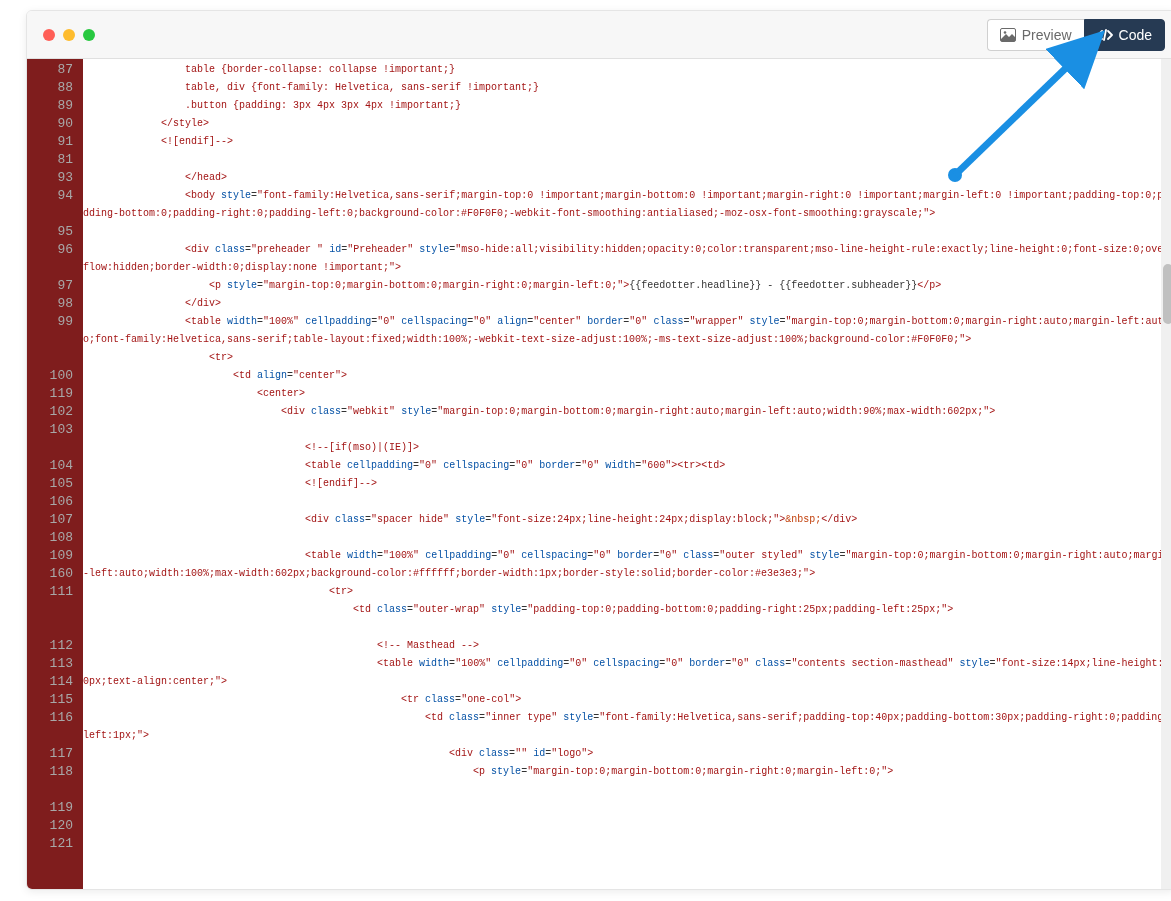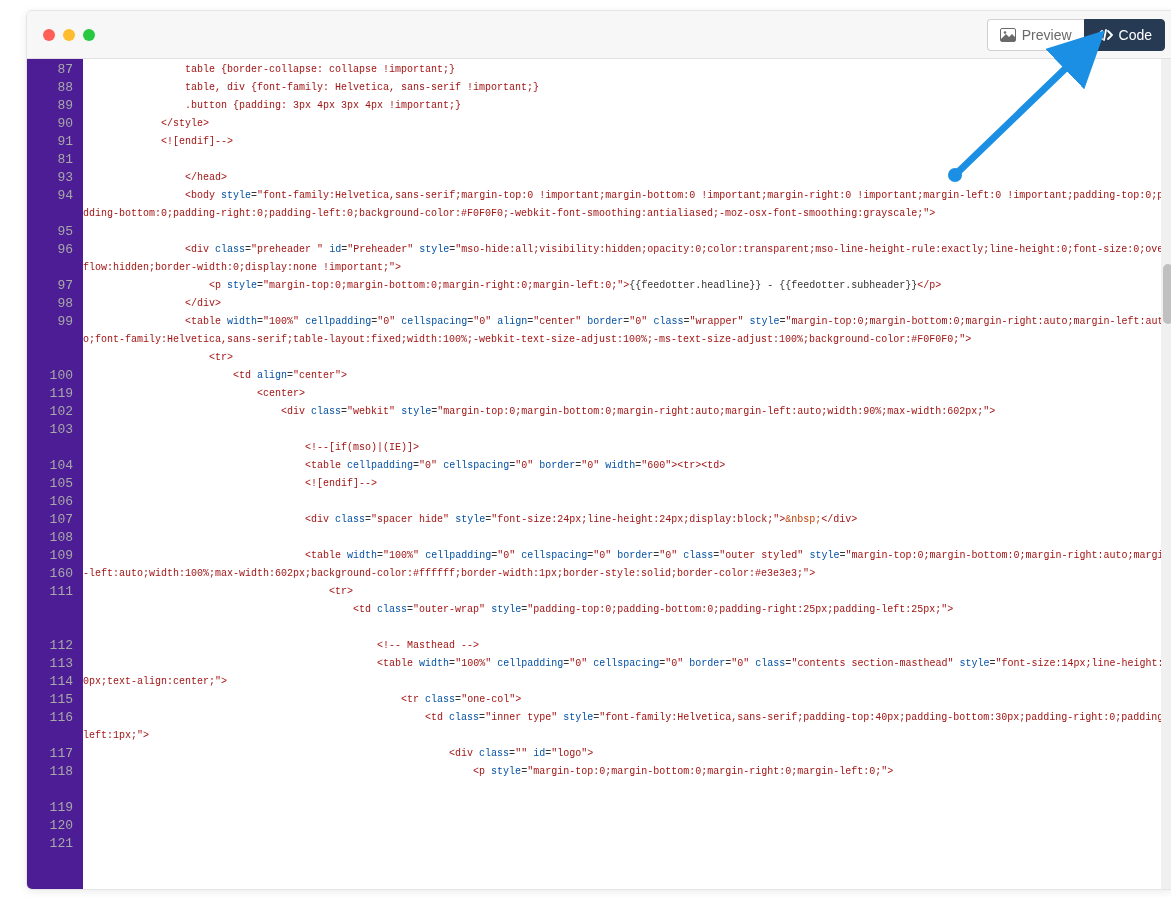--- a/index.html
+++ b/index.html
@@ -58,21 +58,21 @@
 }
 .tab-btn svg { width: 16px; height: 14px; }
 .editor-wrap {
   flex: 1;
   display: flex;
   overflow: hidden;
   position: relative;
 }
 .gutter {
   width: 56px;
-  background: #4c1d95;
+  background: #7f1d1d;
   border-right: 0;
   padding-top: 2px;
   text-align: right;
   color: #a8a8a8;
   font-family: "SFMono-Regular", Consolas, "Courier New", monospace;
   font-size: 13px;
   line-height: 18px;
   overflow: hidden;
 }
 .gutter div { padding-right: 10px; height: 18px; }

